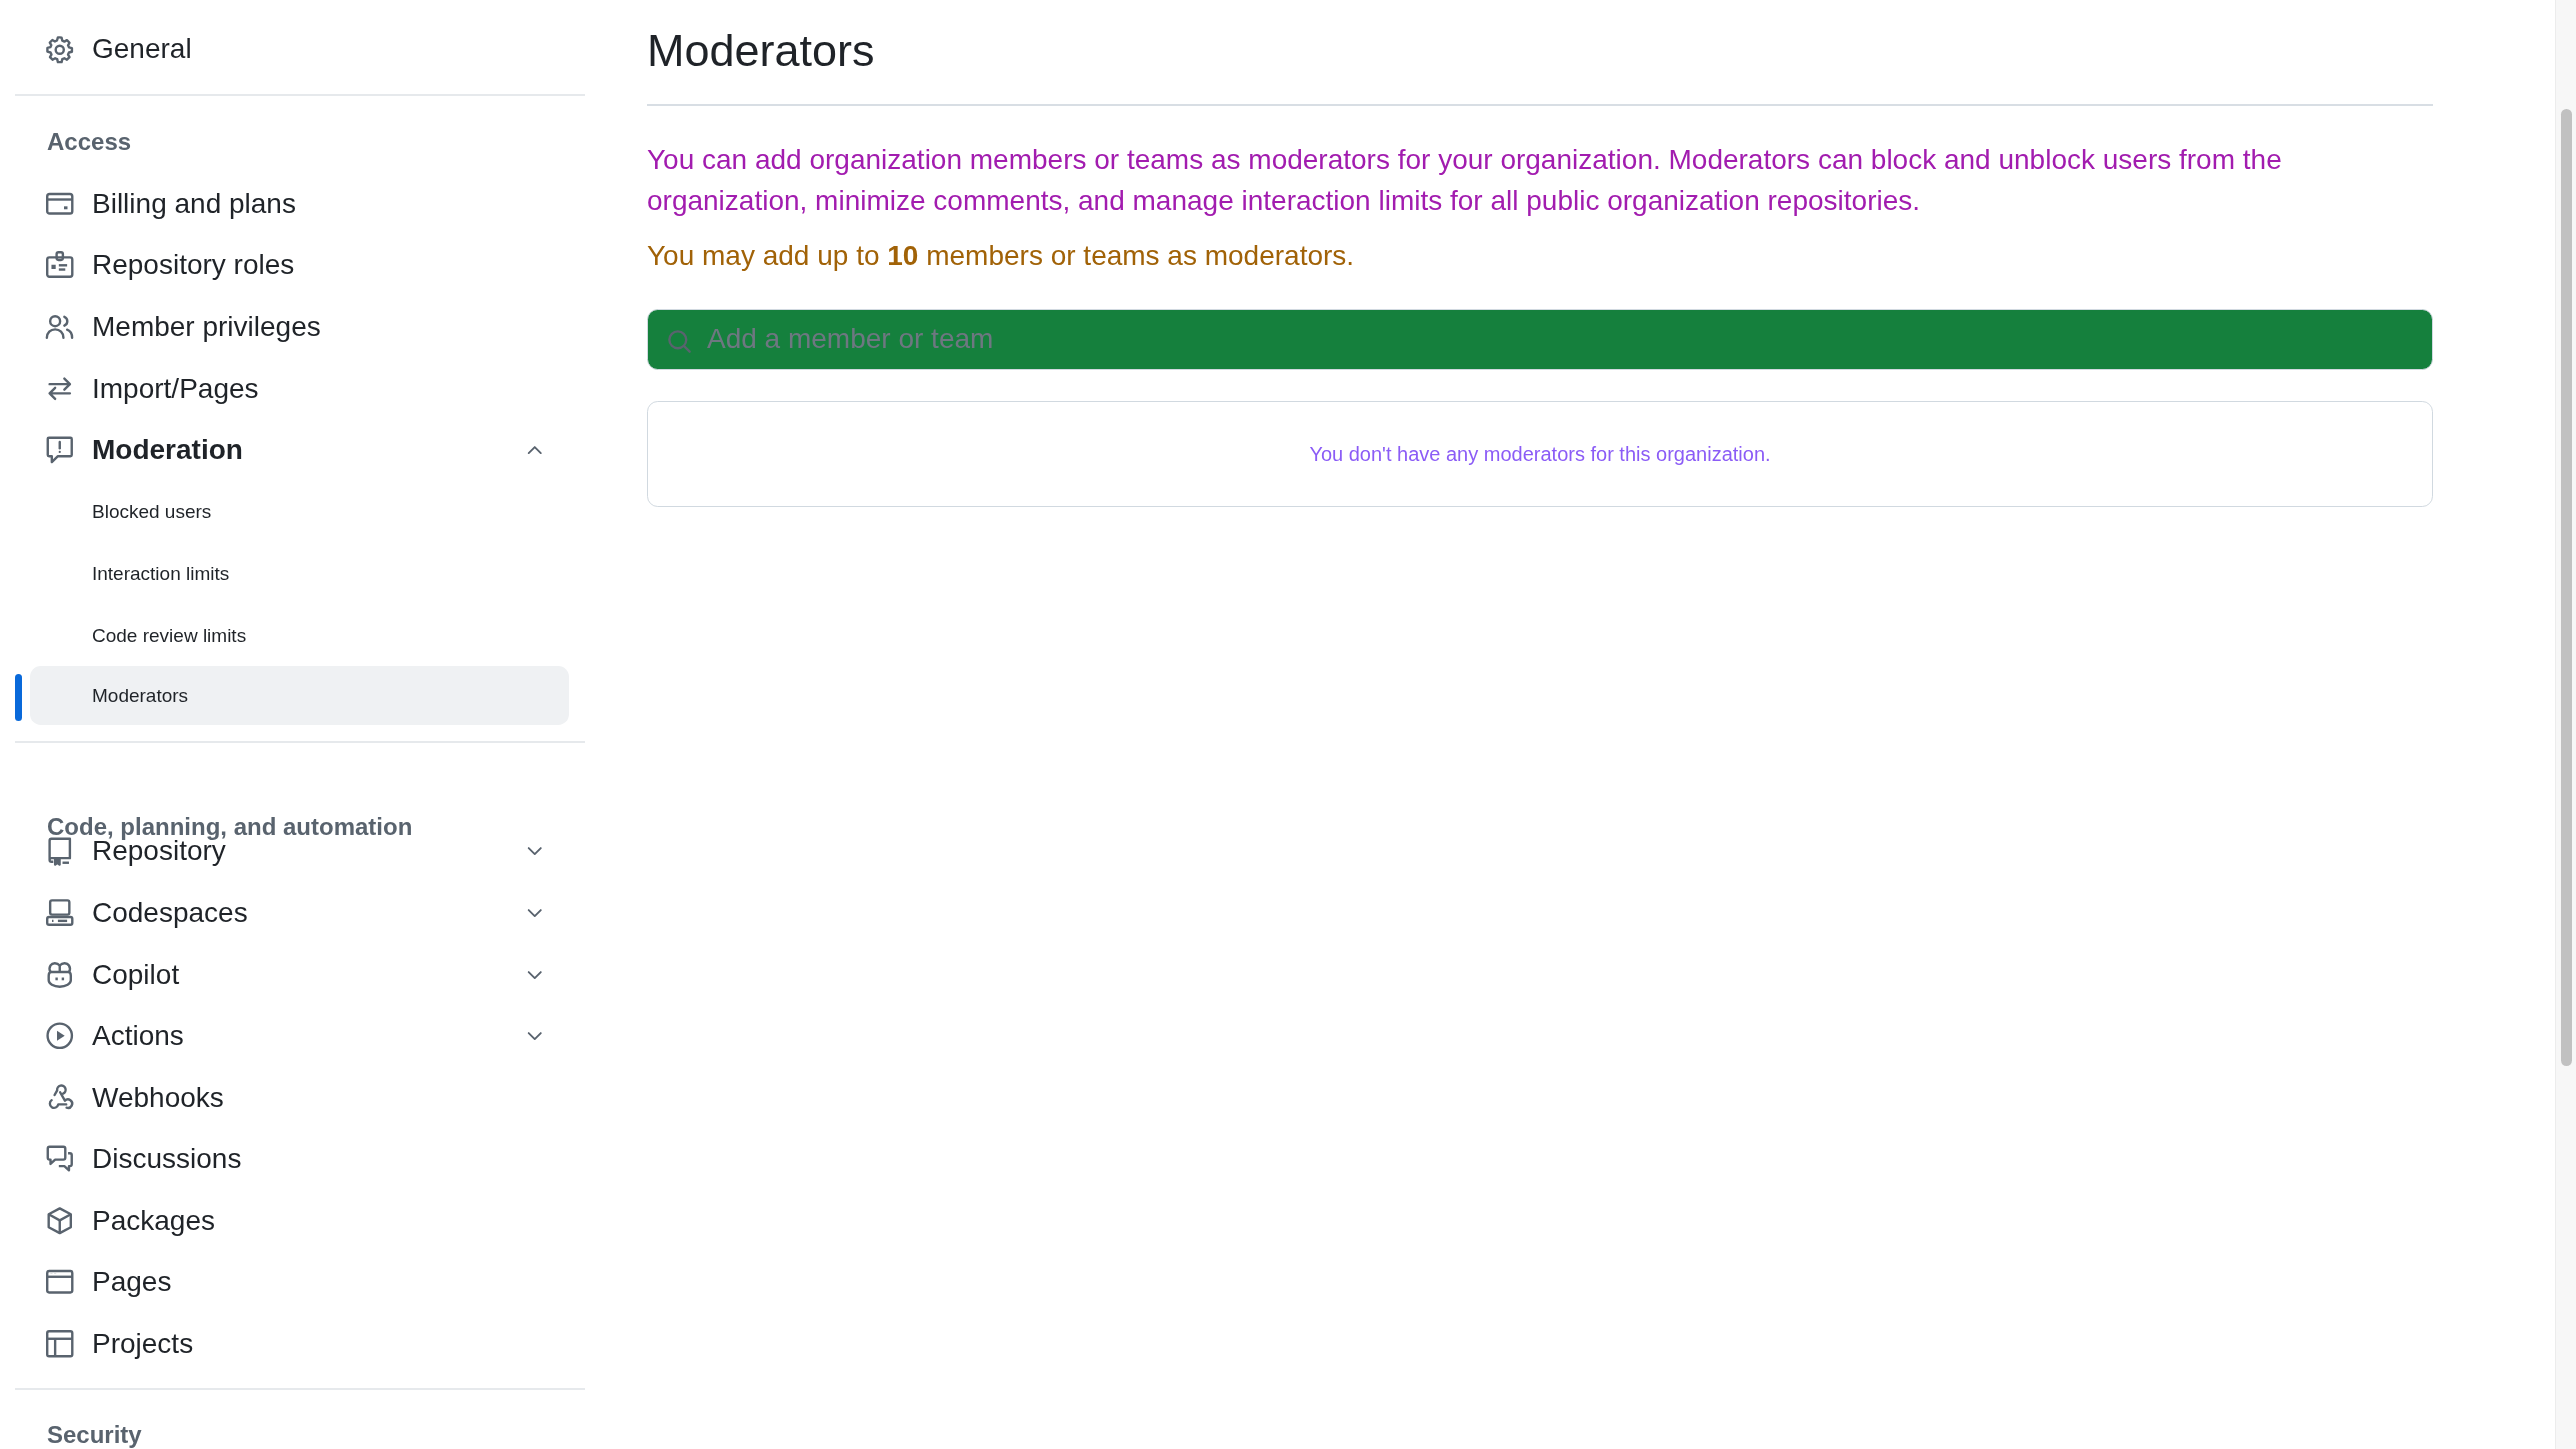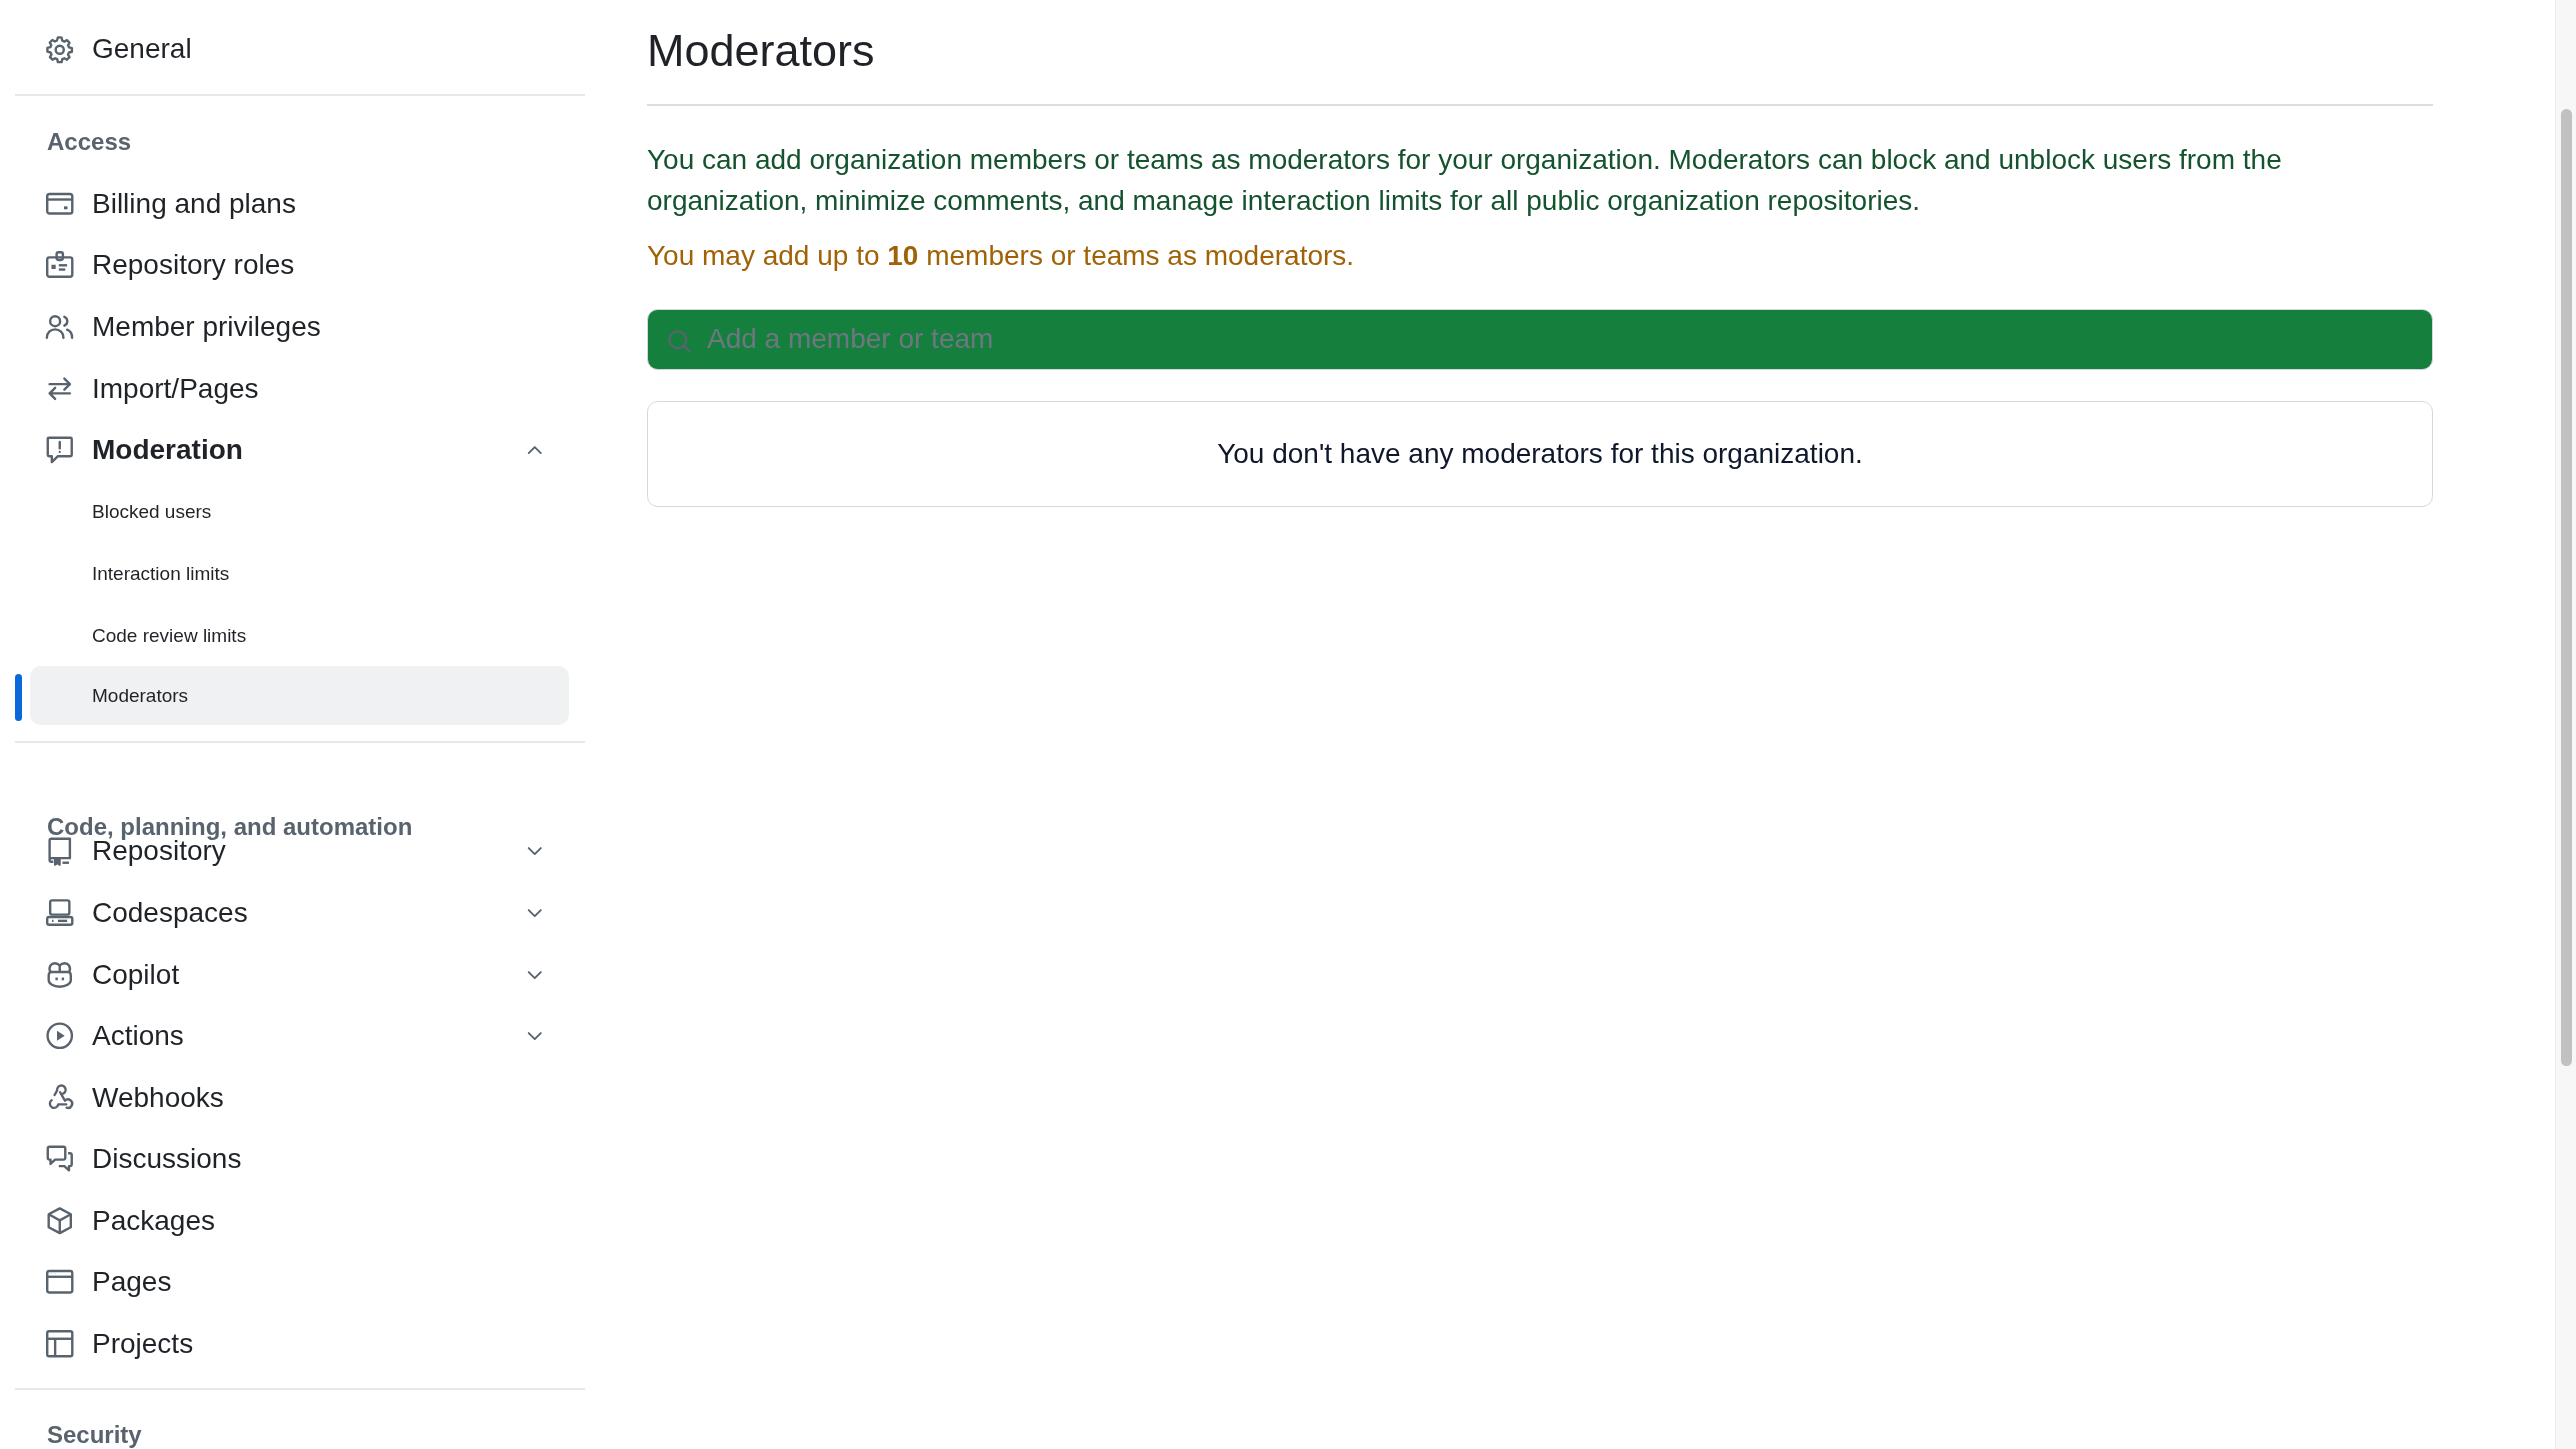--- a/index.html
+++ b/index.html
@@ -48,21 +48,21 @@
     .main { position: absolute; left: 647px; top: 0; width: 1786px; }
     .page-title {
       position: absolute; left: 0; top: 25px; font-size: 45px; font-weight: normal;
       color: #1f2328; white-space: nowrap;
     }
     .title-rule {
       position: absolute; left: 0; top: 104px; width: 1786px; height: 1.8px; background: #d8dee4;
     }
     .desc {
       position: absolute; left: 0; top: 139px; width: 1786px;
-      font-size: 28px; line-height: 41px; color: #14532d;
+      font-size: 28px; line-height: 41px; color: #a21caf;
     }
     .limit {
       position: absolute; left: 0; top: 240px; font-size: 28px; color: #a16207; white-space: nowrap;
     }
     .limit b { font-weight: bold; }
     .search-box {
       position: absolute; left: 0; top: 309px; width: 1786px; height: 61px;
       background: #15803d; border: 1.8px solid #d1d9e0; border-radius: 10.7px;
       display: flex; align-items: center;
     }
@@ -74,21 +74,21 @@
       border: none; background: transparent; outline: none;
       font-family: "Liberation Sans", "DejaVu Sans", sans-serif;
       font-size: 28px; color: #1f2328;
     }
     .search-box input::placeholder { color: #6e7781; }
     .empty-box {
       position: absolute; left: 0; top: 401px; width: 1786px; height: 106px;
       border: 1.8px solid #d1d9e0; border-radius: 10.7px; background: #ffffff;
       display: flex; align-items: center; justify-content: center;
     }
-    .empty-box span { font-size: 28px; color: #0f172a; }
+    .empty-box span { font-size: 20px; color: #8b5cf6; }
 
     
     .scroll-track {
       position: absolute; left: 2555px; top: 0; width: 20.6px; height: 1449px;
       background: #f7f7f7; border-left: 1.8px solid #ececec;
     }
     .scroll-thumb {
       position: absolute; left: 2561px; top: 109px; width: 10.7px; height: 957px;
       background: #c1c1c1; border-radius: 5.4px;
     }

